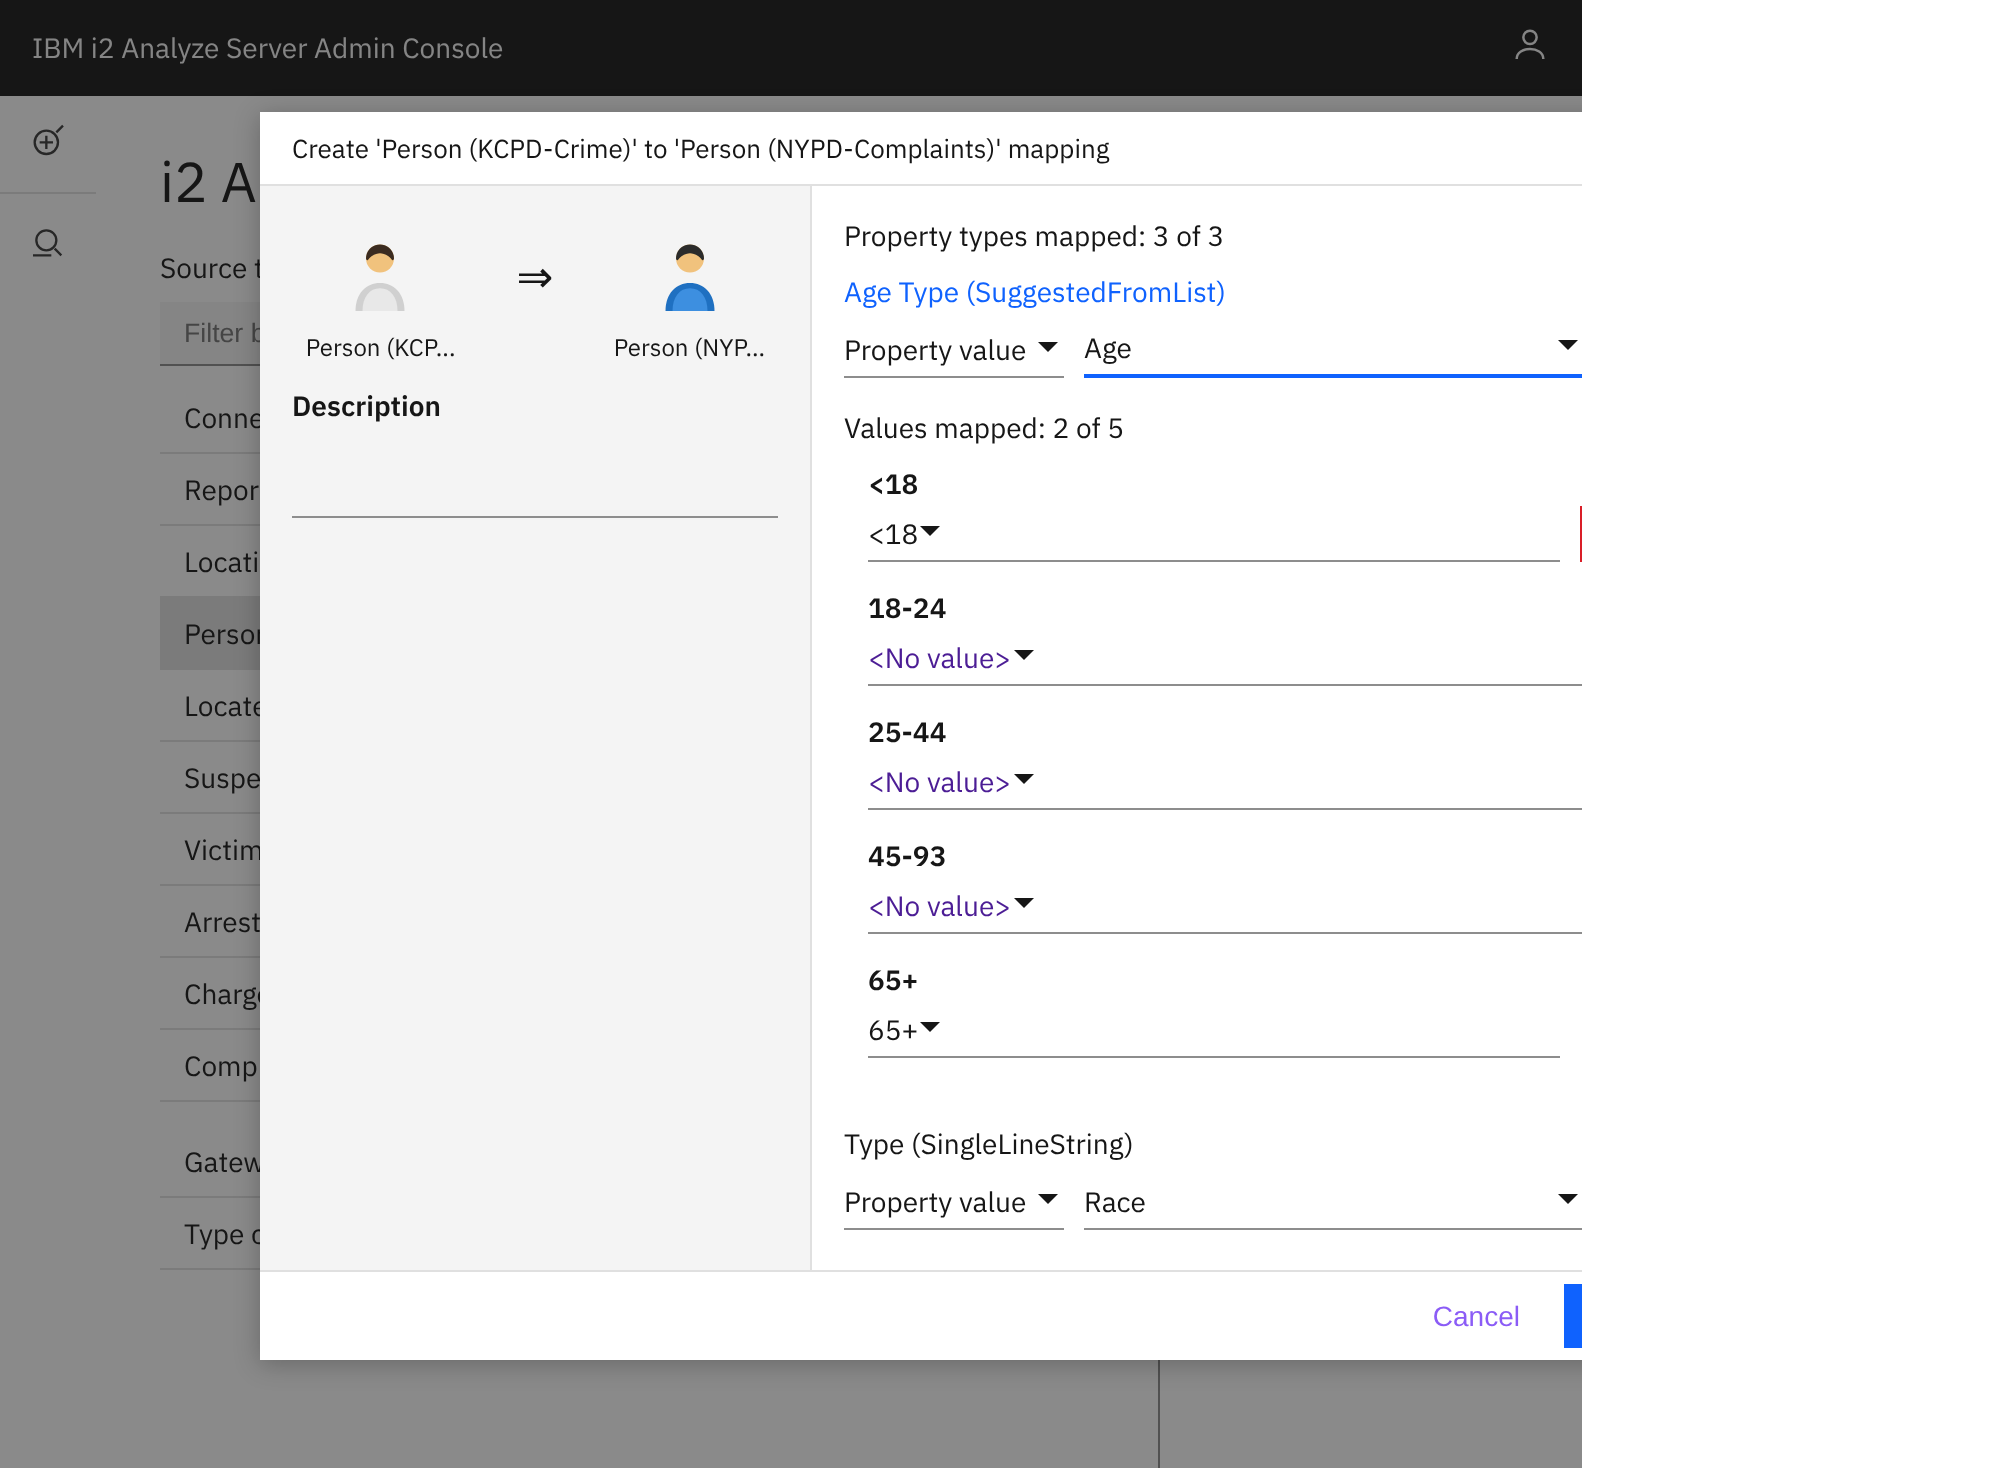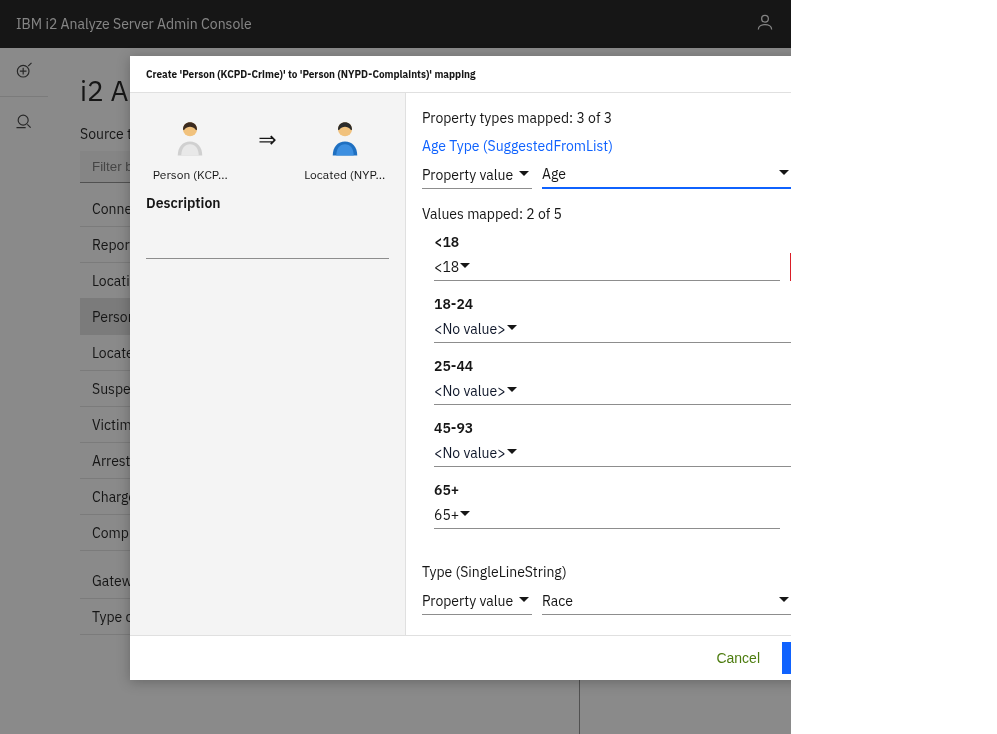--- a/index.html
+++ b/index.html
@@ -20,21 +20,21 @@
   .page-list-item.selected { background:#e0e0e0; }
   .page-gap { height:12px; }
   .page-header-actions { position:absolute; top:24px; right:32px; display:flex; align-items:center; gap:8px; }
   .link-blue { color:#0f62fe; text-decoration:none; cursor:pointer; padding:0 8px; }
   .btn-primary { background:#0f62fe; color:#fef9c3; border:0; height:32px; min-width:72px; padding:0 14px; cursor:pointer; font-size:14px; display:inline-flex; align-items:center; justify-content:center; }
   .right-panel { position:absolute; top:200px; right:32px; width:180px; height:540px; border-left:1px solid #8d8d8d; padding-left:16px; }
   .right-panel-label { font-size:14px; color:#161616; }
   
   .modal-backdrop { position:absolute; inset:0; background:rgba(22,22,22,0.5); }
   .modal { position:absolute; top:56px; left:130px; width:740px; height:624px; background:#fff; box-shadow:0 2px 12px rgba(0,0,0,0.25); display:flex; flex-direction:column; }
-  .modal-header { height:36px; display:flex; align-items:center; padding:0 16px; font-size:10px; font-weight:700; }
+  .modal-header { height:36px; display:flex; align-items:center; padding:0 16px; font-size:13px; font-weight:400; }
   .modal-body { flex:1; display:flex; border-top:1px solid #e0e0e0; border-bottom:1px solid #e0e0e0; overflow:hidden; }
   .modal-left { width:276px; background:#f4f4f4; padding:16px; border-right:1px solid #e0e0e0; }
   .avatars { display:flex; align-items:center; justify-content:center; gap:24px; margin:8px 0 12px 0; }
   .avatar-col { display:flex; flex-direction:column; align-items:center; gap:8px; width:88px; }
   .avatar-svg { width:42px; height:42px; }
   .avatar-caption { font-size:12px; text-align:center; white-space:nowrap; overflow:hidden; text-overflow:ellipsis; width:88px; }
   .arrow-mid { font-size:22px; color:#161616; margin-top:-22px;}
   .desc-label { font-weight:600; margin:8px 0; }
   .desc-line { height:1px; background:#8d8d8d; margin-top:46px; }
   .modal-right { flex:1; position:relative; overflow:hidden; }
@@ -50,27 +50,27 @@
   .caret svg { width:12px; height:12px; fill:#161616; }
   .sm-icon { width:16px; height:16px; stroke:#393939; fill:none; stroke-width:1.2; cursor:pointer; }
   .check-ok { width:16px; height:16px; }
   .check-ok circle { fill:#24a148; }
   .check-ok path { stroke:#fff; stroke-width:2; fill:none; }
   .values-mapped { margin:16px 0 8px 0; }
   .value-block { margin:10px 0 14px 12px; }
   .value-label { font-weight:600; font-size:14px; margin-bottom:2px; }
   .value-row { display:flex; align-items:flex-end; gap:10px; }
   .value-sel { flex:1; border:0; border-bottom:1px solid #8d8d8d; height:28px; display:flex; align-items:center; font-size:14px; padding-right:18px; position:relative; cursor:pointer; color:#161616; }
-  .value-sel.placeholder { color:#0f172a;align-items:center; }
+  .value-sel.placeholder { color:#4c1d95;align-items:center; }
   .list-icon-wrap { width:28px; height:28px; display:flex; align-items:center; justify-content:center; }
   .list-icon-wrap.highlight { border:2px solid #da1e28; }
   .scrollbar-fake-down { position:absolute; right:4px; bottom:4px; width:12px; height:12px; }
   .scrollbar-fake-down svg { width:12px; height:12px; fill:#525252; }
   .modal-footer { height:44px; display:flex; align-items:center; justify-content:flex-end; padding:0 16px; gap:8px; }
-  .btn-ghost { background:none; border:0; color:#4d7c0f; height:32px; padding:0 14px; cursor:pointer; font-size:14px; }
+  .btn-ghost { background:none; border:0; color:#8b5cf6; height:32px; padding:0 14px; cursor:pointer; font-size:14px; }
   .section-gap { height:20px; }
 </style>
 </head>
 <body>
 <div class="app">
 
 <div class="topbar">
   <div class="topbar-title">IBM i2 Analyze Server Admin Console</div>
   <div>
     <svg class="user-icon" viewBox="0 0 24 24" fill="none" stroke-width="1.5">
@@ -142,21 +142,21 @@
           <div class="avatar-caption">Person (KCP...</div>
         </div>
         <div class="arrow-mid">⇒</div>
         <div class="avatar-col">
           <svg class="avatar-svg" viewBox="0 0 48 48">
             <circle cx="24" cy="14" r="8" fill="#f1c27d"></circle>
                 <path d="M24 6c4 0 8 3 8 8 0 1-1 1-1 1-2-3-5-4-7-4s-5 1-7 4c0 0-1 0-1-1 0-5 4-8 8-8z" fill="#2b2b2b"></path>
             <path d="M10 44c0-10 6-16 14-16s14 6 14 16z" fill="#1f70c1"></path>
                 <path d="M14 44c0-8 4-13 10-13s10 5 10 13" fill="#3d8fe0"></path>
           </svg>
-          <div class="avatar-caption">Located (NYP...</div>
+          <div class="avatar-caption">Person (NYP...</div>
         </div>
       </div>
       <div class="desc-label">Description</div>
       <div class="desc-line"></div>
     </div>
 
     <div class="modal-right">
       <div class="modal-right-scroll" id="right-scroll">
 
         <div class="prop-mapped">Property types mapped: 3 of 3</div>

